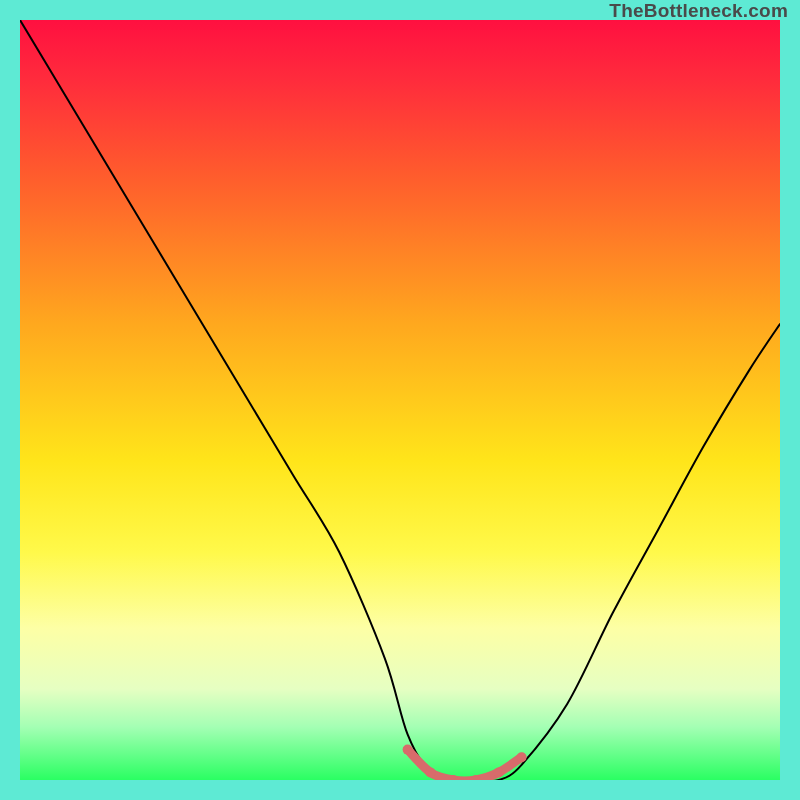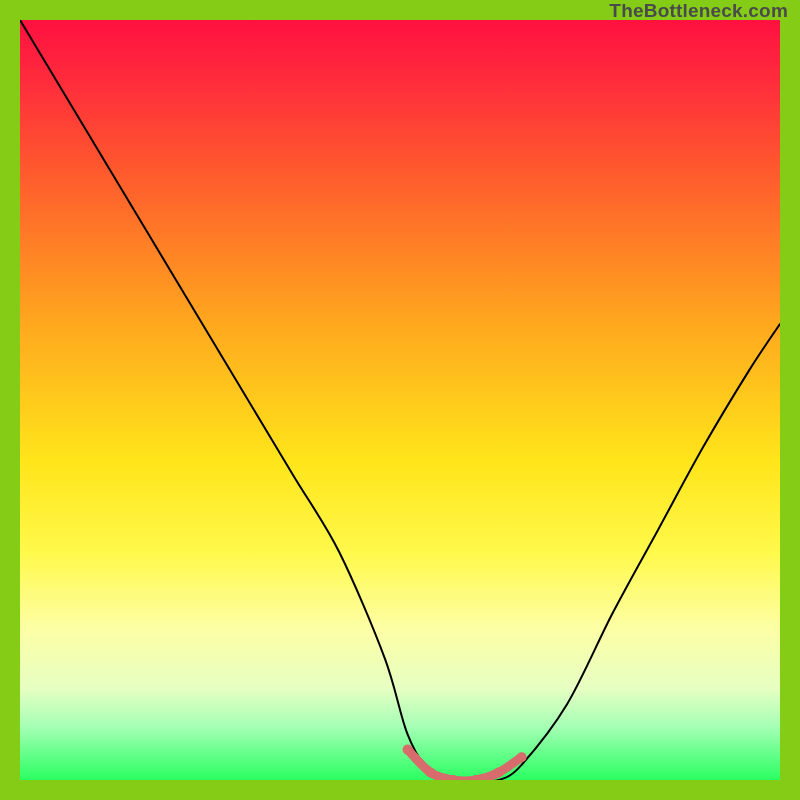--- a/index.html
+++ b/index.html
@@ -7,21 +7,21 @@
     padding: 0;
     width: 800px;
     height: 800px;
     background: #000;
     overflow: hidden;
   }
   .stage {
     position: relative;
     width: 800px;
     height: 800px;
-    background: #84cc16;
+    background: #5eead4;
   }
   .plot-area {
     position: absolute;
     left: 20px;
     top: 20px;
     width: 760px;
     height: 760px;
     background: linear-gradient(to bottom,
       #ff1040 0%,
       #ff2c3c 8%,

